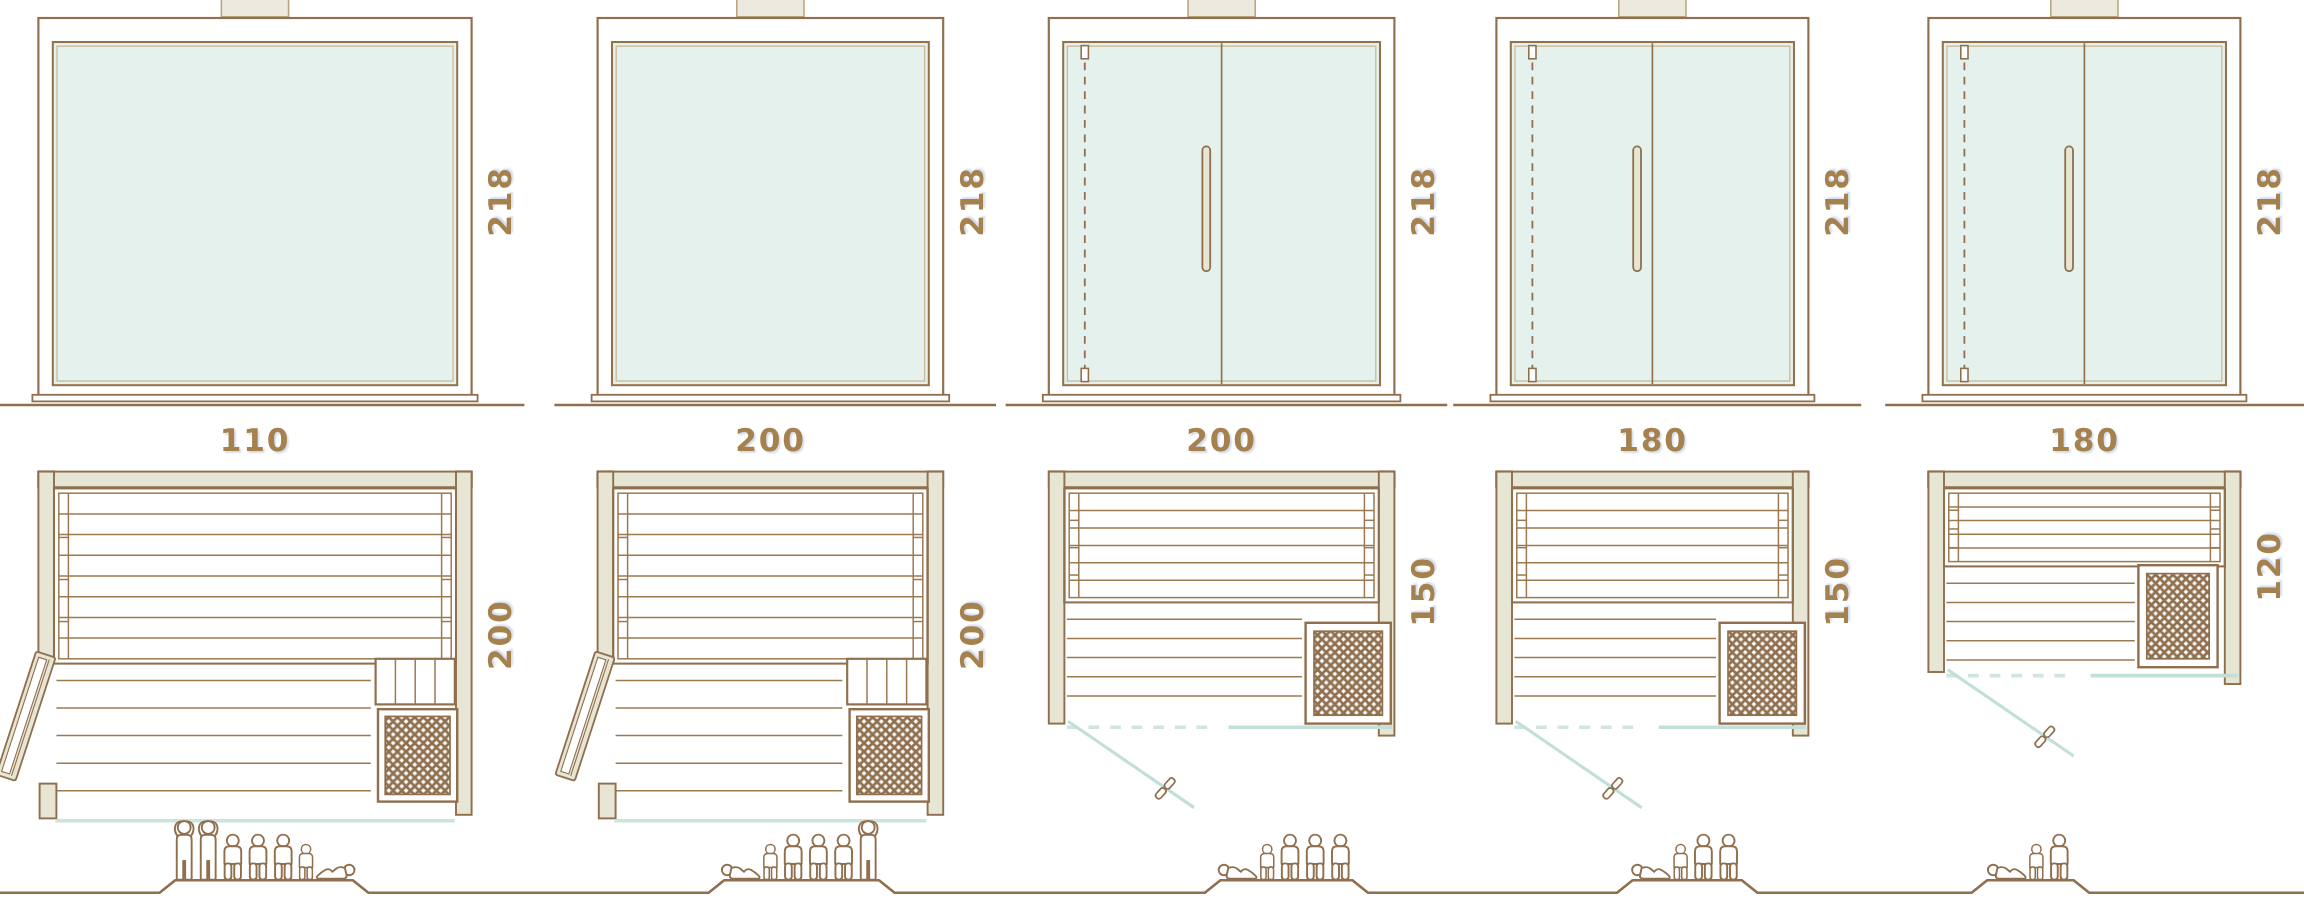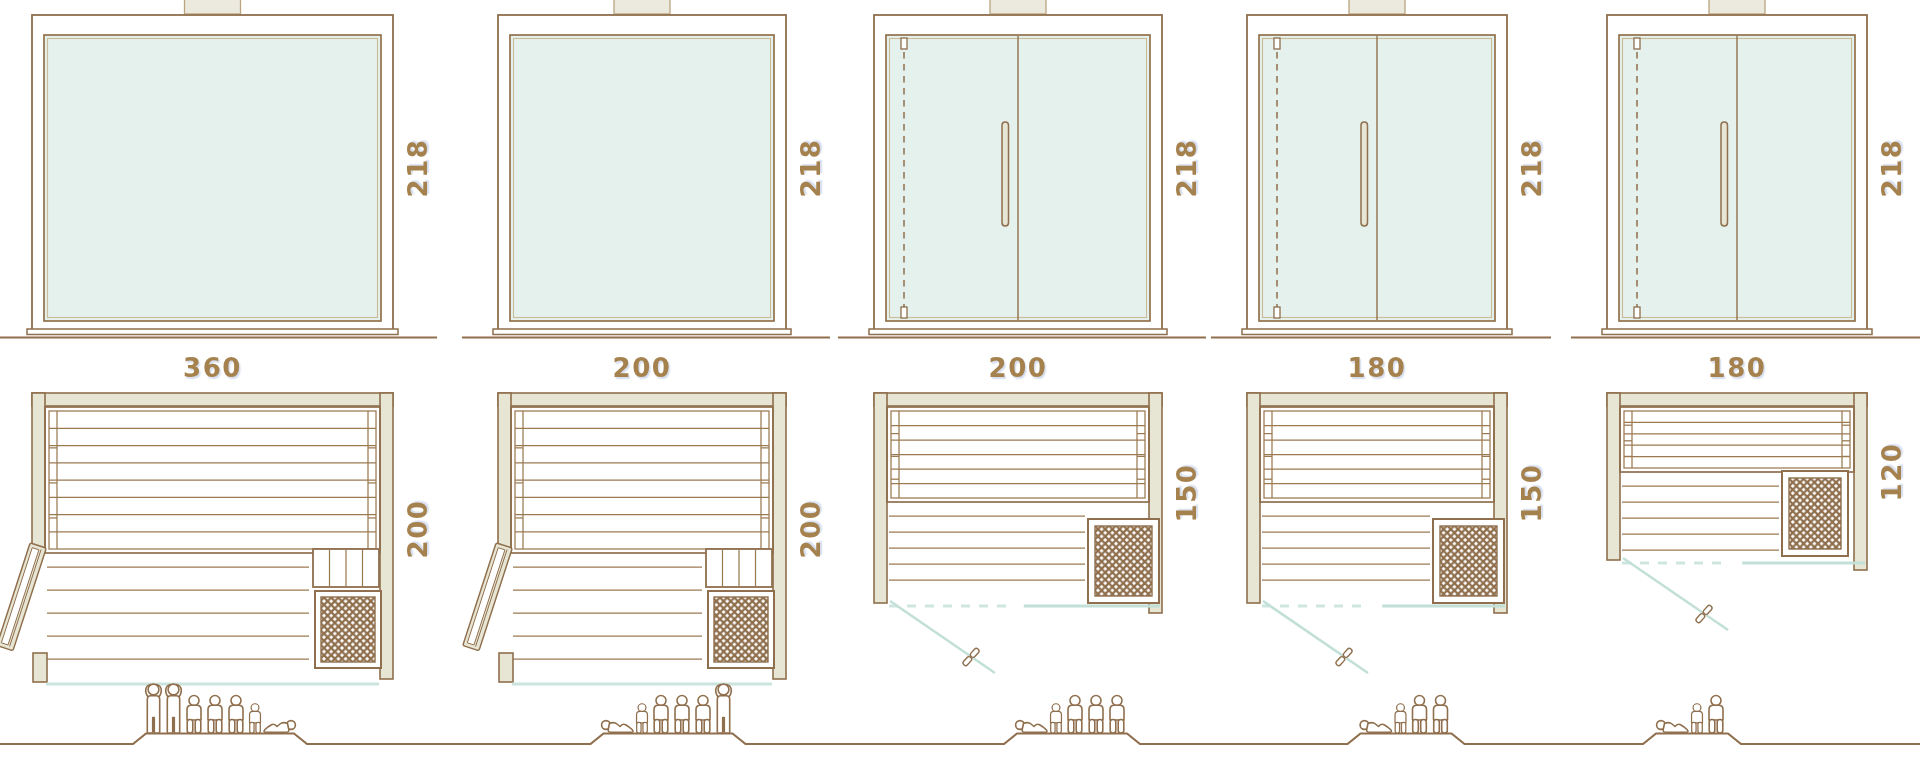--- a/index.html
+++ b/index.html
@@ -519,21 +519,21 @@
           <g>
             <circle cx="0" cy="-32.5" r="5" stroke="#8f6f4d" stroke-width="1.6" fill="#fff" stroke-linejoin="round"></circle>
             <path d="M-7,-13 L-7,-23.5 Q-7,-27.8 -2.8,-27.8 L2.8,-27.8 Q7,-27.8 7,-23.5 L7,-13 Z" stroke="#8f6f4d" stroke-width="1.6" fill="#fff" stroke-linejoin="round"></path>
             <rect x="-6.8" y="-13.5" width="5.6" height="13.5" rx="2.6" stroke="#8f6f4d" stroke-width="1.6" fill="#fff" stroke-linejoin="round"></rect>
             <rect x="1.2" y="-13.5" width="5.6" height="13.5" rx="2.6" stroke="#8f6f4d" stroke-width="1.6" fill="#fff" stroke-linejoin="round"></rect>
           </g>
         </g>
       </g>
     </svg>
 
-  <div class="dim dim-w" style="left: 212.5px; top: 368px;">360</div>
+  <div class="dim dim-w" style="left: 212.5px; top: 368px;">110</div>
   <div class="dim dim-w" style="left: 642px; top: 368px;">200</div>
   <div class="dim dim-w" style="left: 1018px; top: 368px;">200</div>
   <div class="dim dim-w" style="left: 1377px; top: 368px;">180</div>
   <div class="dim dim-w" style="left: 1737px; top: 368px;">180</div>
 
   <div class="dim dim-rot" style="left: 418px; top: 168px;">218</div>
   <div class="dim dim-rot" style="left: 811px; top: 168px;">218</div>
   <div class="dim dim-rot" style="left: 1187px; top: 168px;">218</div>
   <div class="dim dim-rot" style="left: 1532px; top: 168px;">218</div>
   <div class="dim dim-rot" style="left: 1892px; top: 168px;">218</div>

